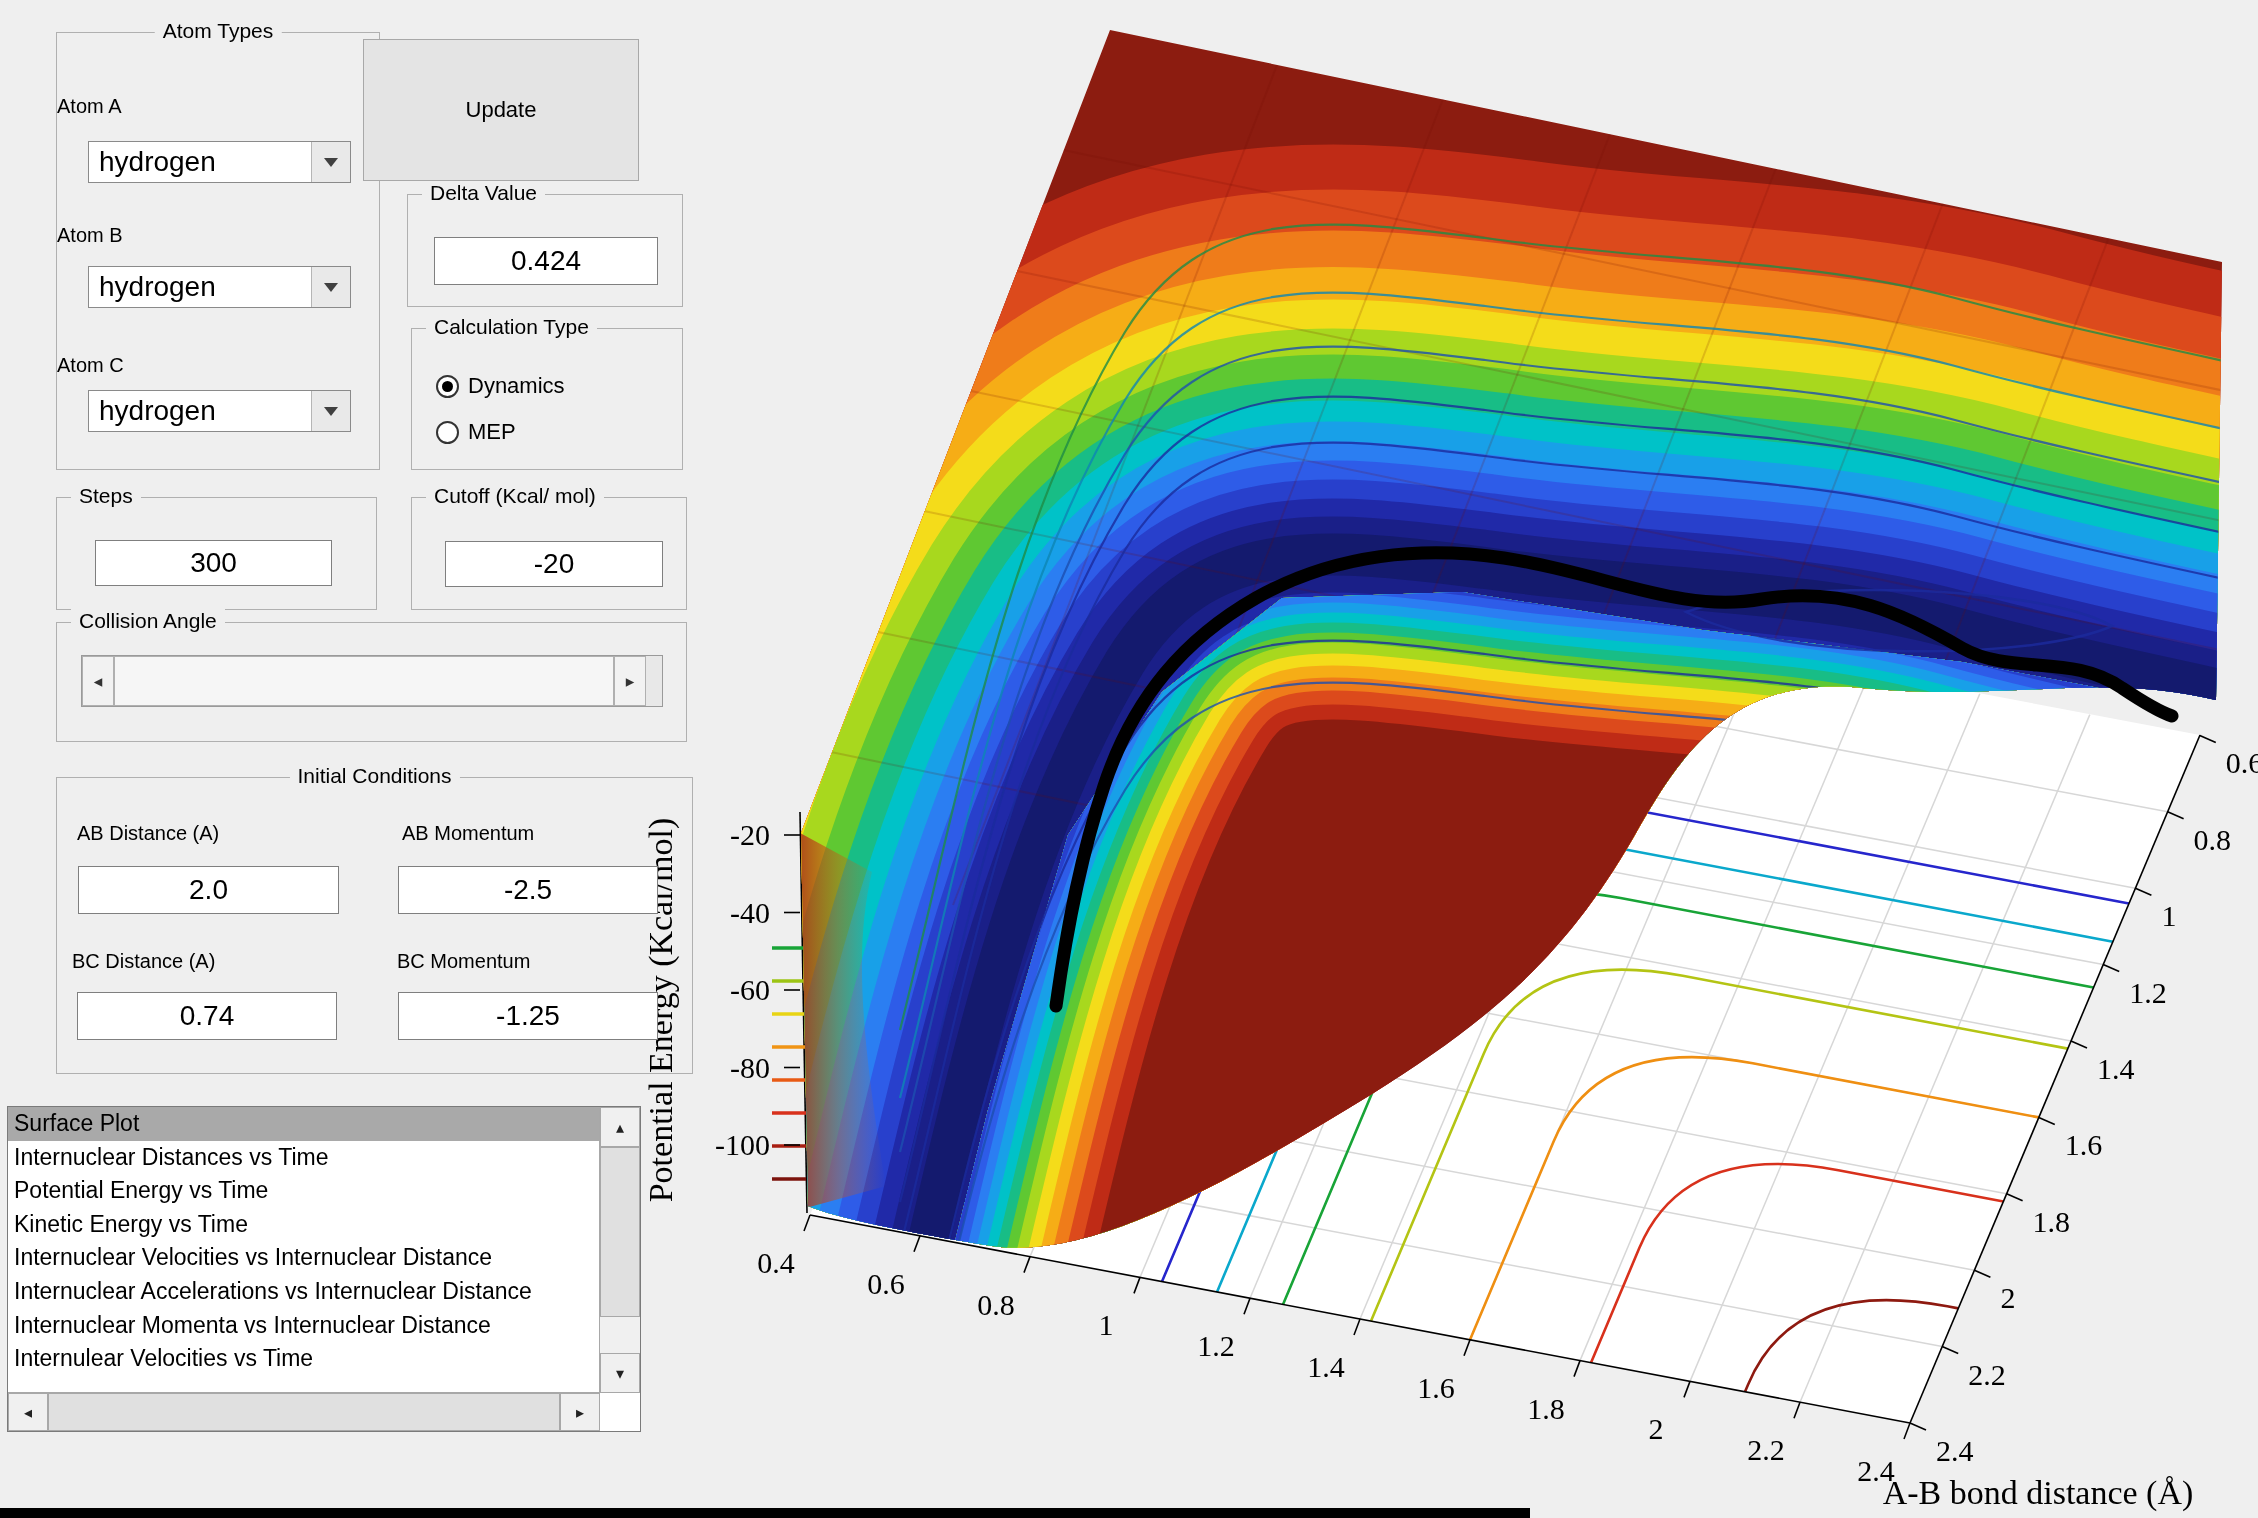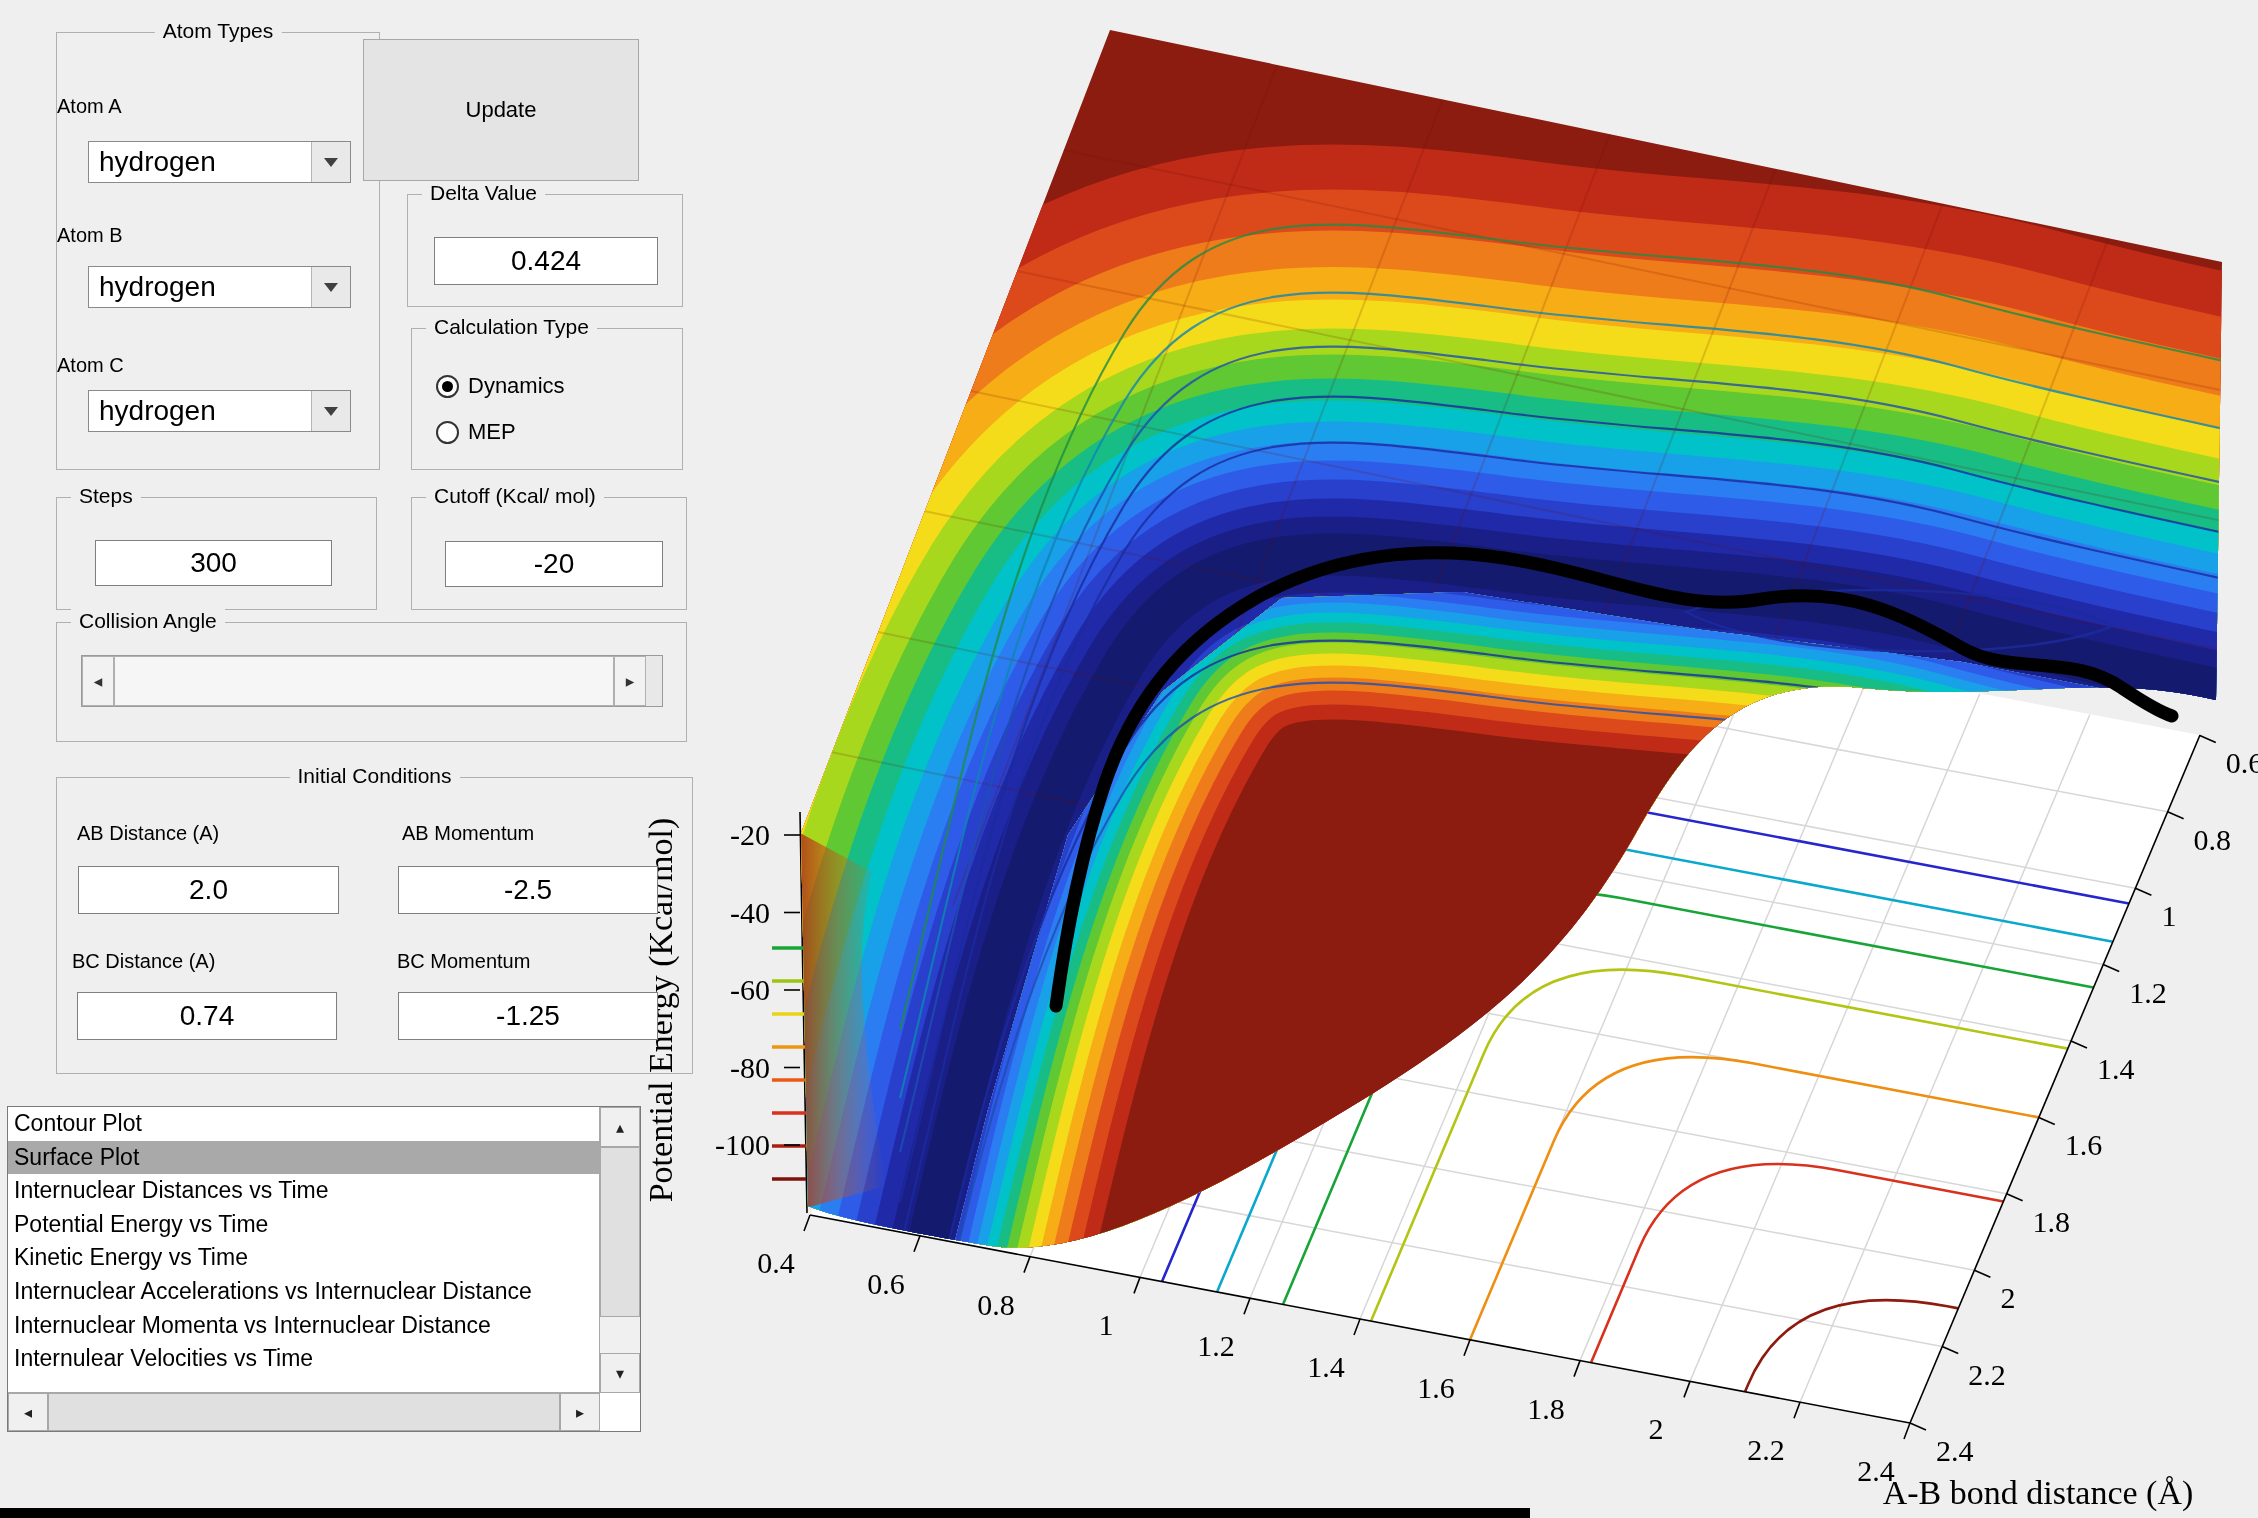--- a/index.html
+++ b/index.html
@@ -340,25 +340,25 @@
   <div class="field" style="left:21px;top:88px;width:259px;height:46px;">2.0</div>
   <div class="field" style="left:341px;top:88px;width:258px;height:46px;">-2.5</div>
   <div class="label" style="left:15px;top:172px;width:270px;">BC Distance (A)</div>
   <div class="label" style="left:340px;top:172px;width:270px;">BC Momentum</div>
   <div class="field" style="left:20px;top:214px;width:258px;height:46px;">0.74</div>
   <div class="field" style="left:341px;top:214px;width:258px;height:46px;">-1.25</div>
 </div>
 
 <div class="listbox" style="left:7px;top:1106px;width:634px;height:326px;">
   <div class="lb-items">
-    <div class="lb-item">Contour Plot</div>
     <div class="lb-item selected">Surface Plot</div>
     <div class="lb-item">Internuclear Distances vs Time</div>
     <div class="lb-item">Potential Energy vs Time</div>
     <div class="lb-item">Kinetic Energy vs Time</div>
+    <div class="lb-item">Internuclear Velocities vs Internuclear Distance</div>
     <div class="lb-item">Internuclear Accelerations vs Internuclear Distance</div>
     <div class="lb-item">Internuclear Momenta vs Internuclear Distance</div>
     <div class="lb-item">Internulear Velocities vs Time</div>
   </div>
   <div class="vscroll">
     <div class="vs-btn" style="top:0;">▴</div>
     <div class="vs-thumb"></div>
     <div class="vs-btn" style="bottom:0;">▾</div>
   </div>
   <div class="hscroll">

